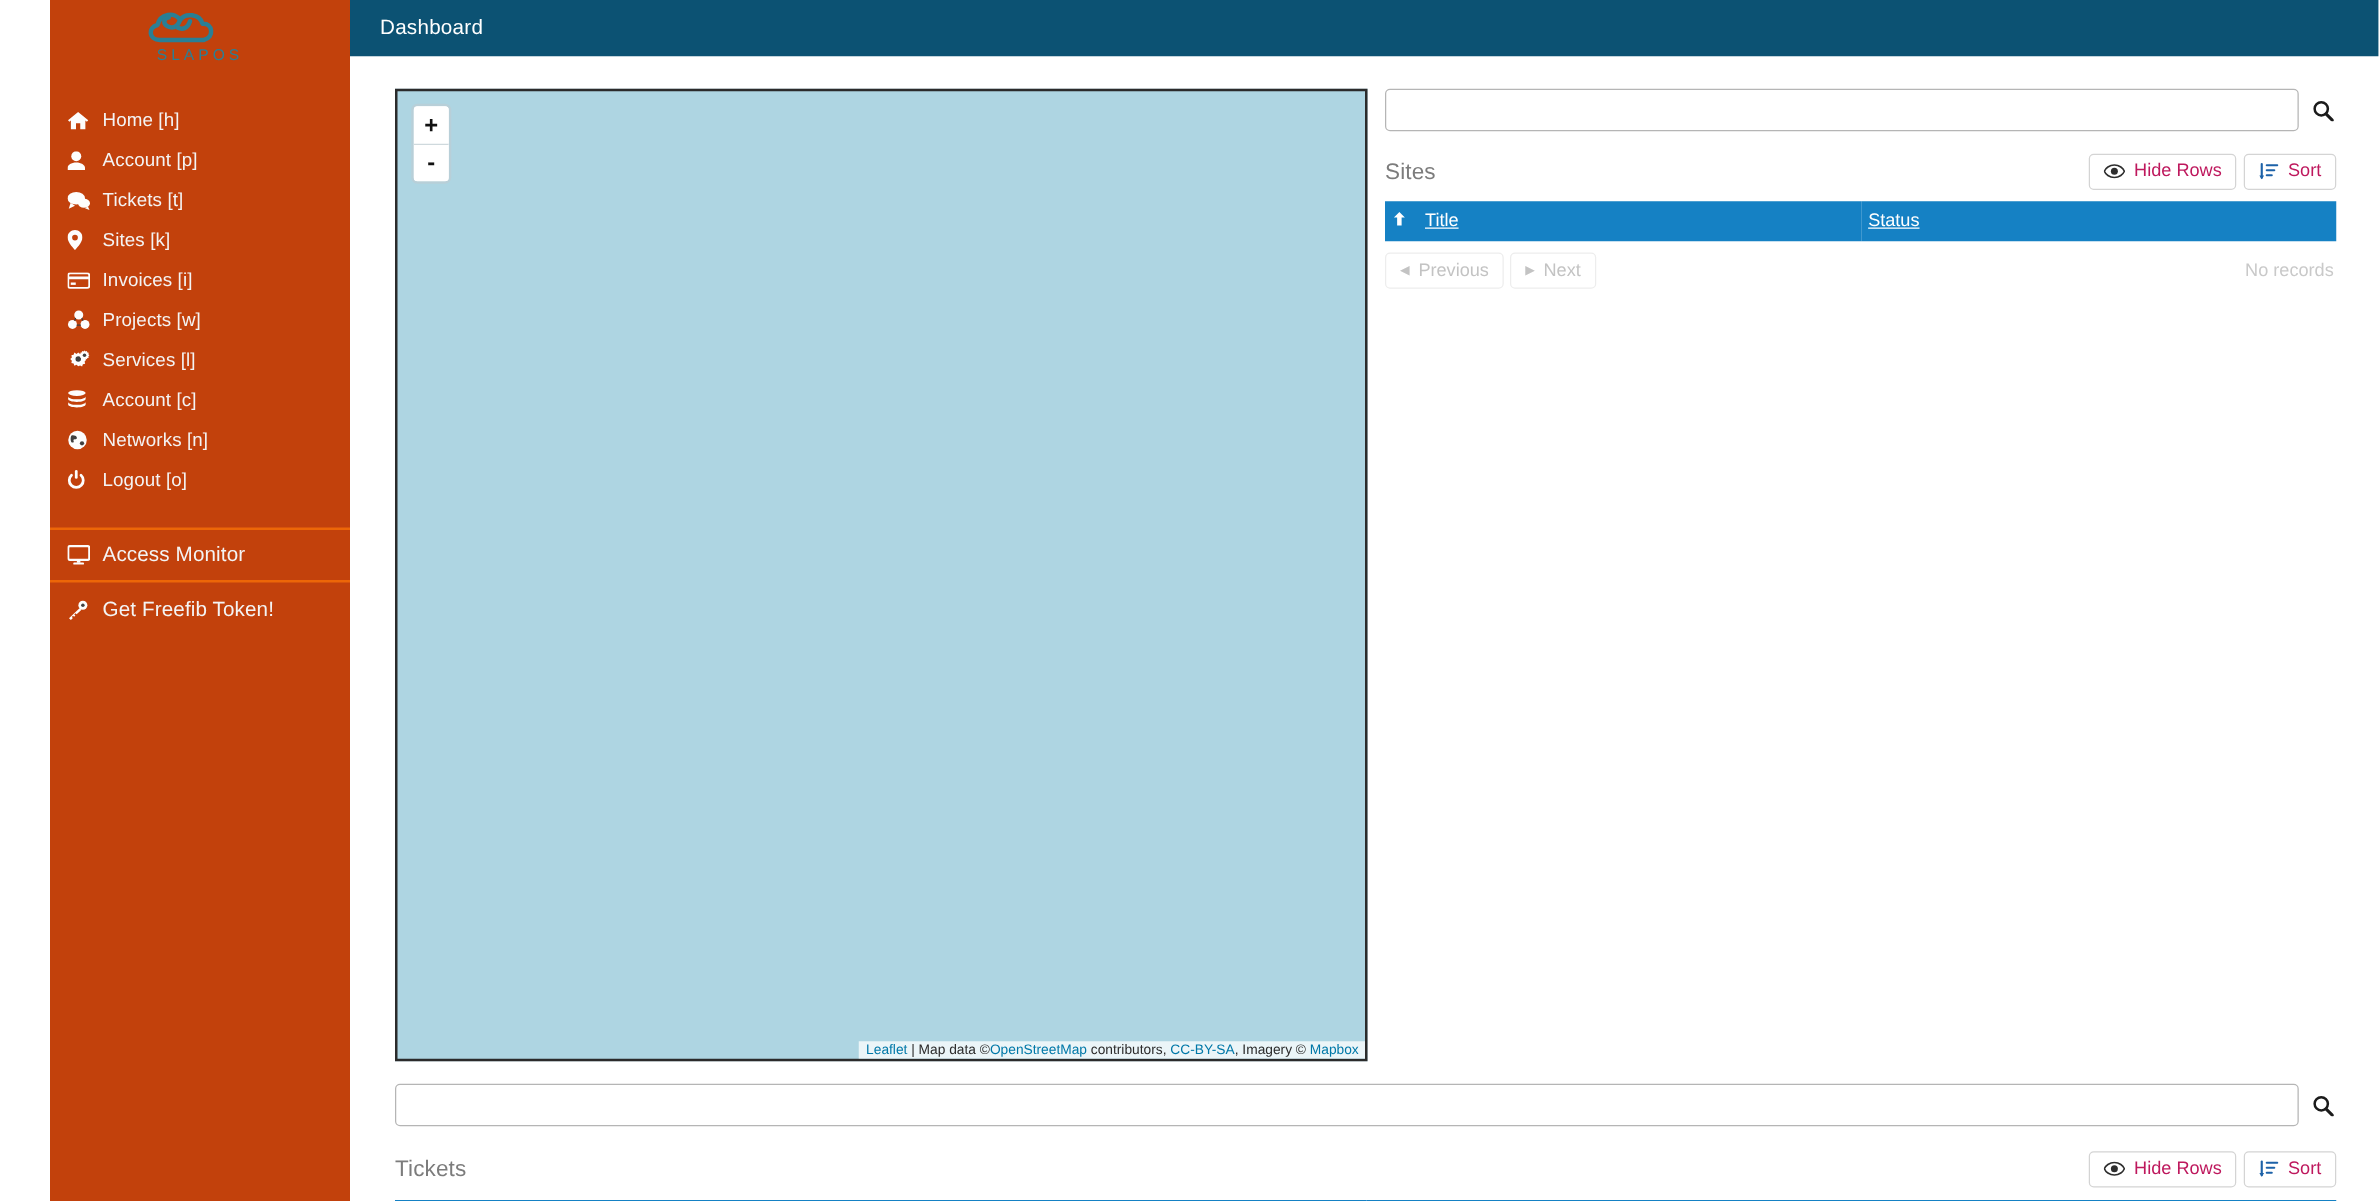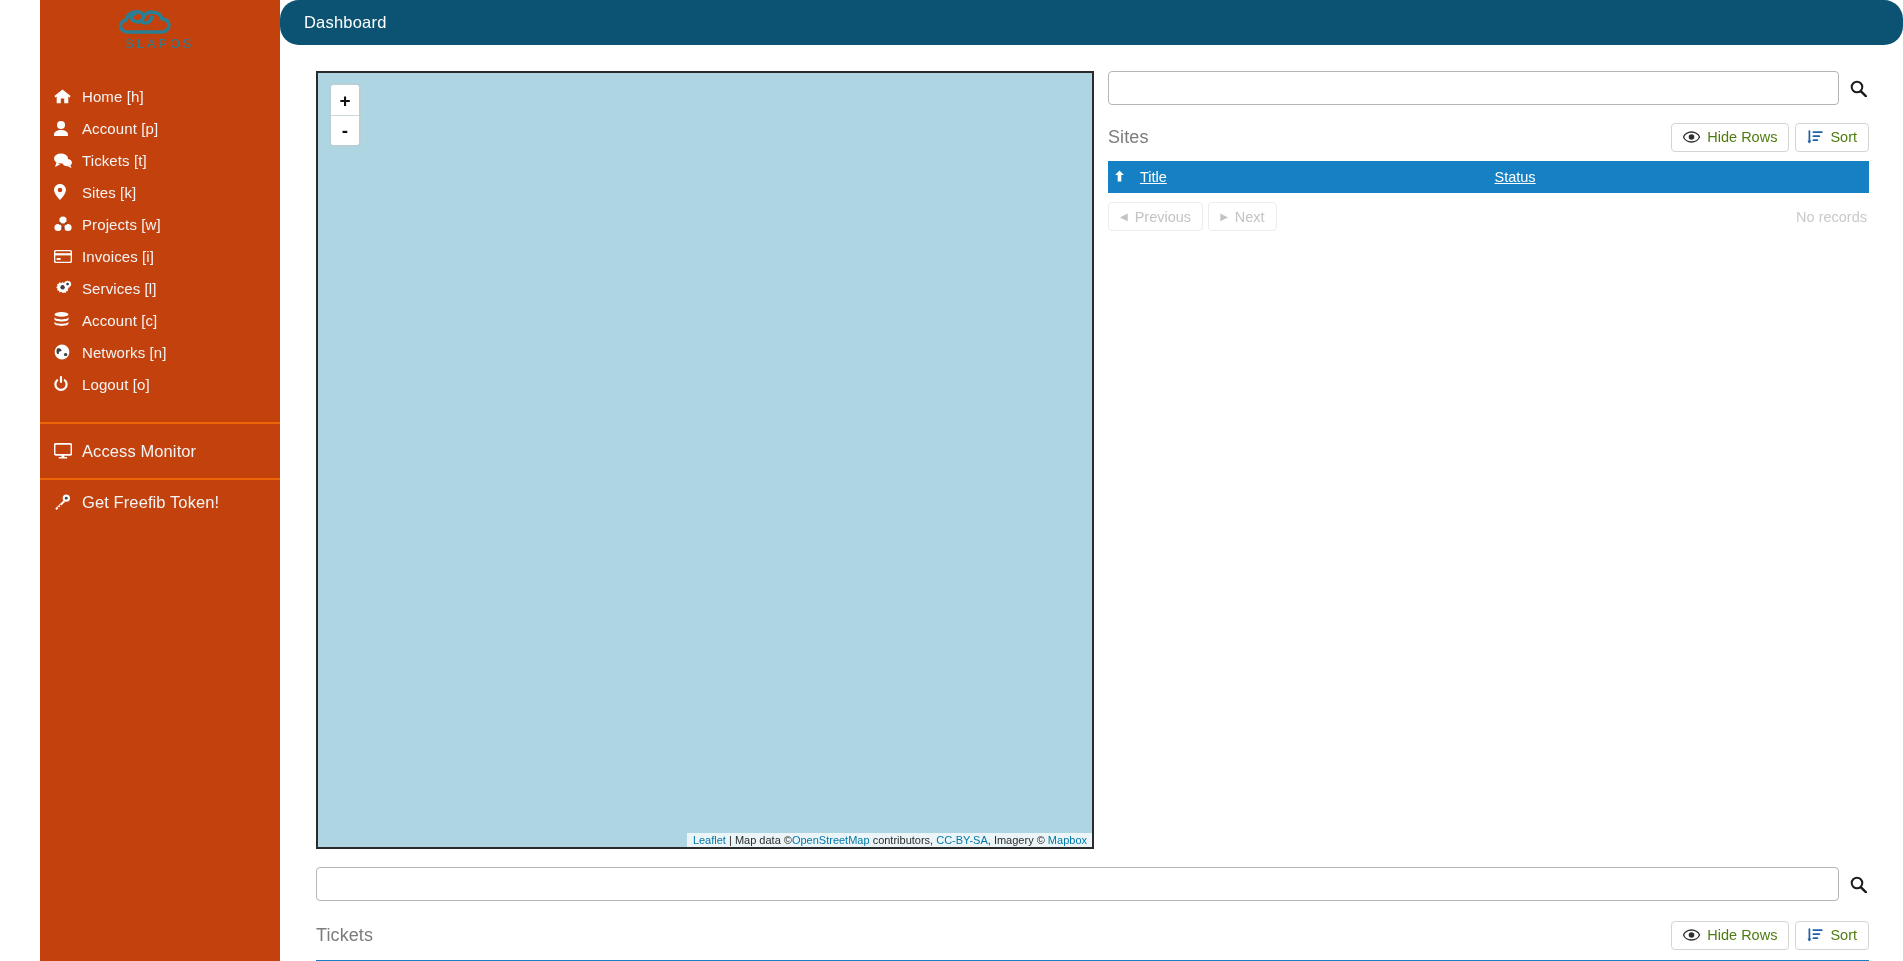--- a/index.html
+++ b/index.html
@@ -67,21 +67,21 @@
 
   .sep-orange {
     height: 2px;
     background: #ec6608;
     width: 100%;
   }
 
   .block-access { padding: 0; }
   .block-access .nav-item,
   .block-token .nav-item {
-    height: 54px;
+    height: 40px;
     font-size: 16.5px;
   }
   .block-token .nav-item { height: 44px; }
 
   .gap-before-access { height: 22px; }
 
   
   .main {
     flex: 1;
     display: flex;
@@ -91,21 +91,20 @@
     position: relative;
   }
 
   .topbar {
     height: 45px;
     min-height: 45px;
     background: #0c5273;
     display: flex;
     align-items: center;
     padding: 0 0 0 24px;
-    border-radius: 19px;
   }
   .topbar-title {
     color: #ffffff;
     font-size: 16.5px;
     letter-spacing: .2px;
   }
 
   .content {
     flex: 1;
     display: flex;
@@ -227,21 +226,21 @@
   .btn {
     display: inline-flex;
     align-items: center;
     gap: 7px;
     height: 29px;
     padding: 0 11px;
     border: 1px solid #d4d4d4;
     border-radius: 4px;
     background: #ffffff;
     font-size: 14.5px;
-    color: #4d7c0f;
+    color: #be185d;
     cursor: pointer;
     font-family: "Liberation Sans", sans-serif;
     white-space: nowrap;
   }
   .btn svg { display: block; flex: 0 0 auto; }
 
   .table {
     width: 100%;
     margin-top: 10px;
     border-collapse: collapse;
@@ -355,39 +354,39 @@
         <span class="nav-icon">
           <svg width="12" height="16" viewBox="0 0 12 16">
               <path fill="#fdfdfd" d="M6 0C2.7 0 0 2.7 0 6c0 4 6 10 6 10s6-6 6-10c0-3.3-2.7-6-6-6zm0 8.3A2.3 2.3 0 1 1 6 3.7a2.3 2.3 0 0 1 0 4.6z"></path>
             </svg>
         </span>
         <span class="nav-label">Sites [k]</span>
       </li>
 
       <li class="nav-item">
         <span class="nav-icon">
+          <svg width="18" height="13" viewBox="0 0 18 13">
+            <rect x="0.6" y="0.6" width="16.8" height="11.8" rx="1.6" fill="none" stroke="#fdfdfd" stroke-width="1.5"></rect>
+            <rect x="0.6" y="3.2" width="16.8" height="2.2" fill="#fdfdfd"></rect>
+            <rect x="2.6" y="8" width="4" height="1.9" fill="#fdfdfd"></rect>
+          </svg>
+        </span>
+        <span class="nav-label">Invoices [i]</span>
+      </li>
+
+      <li class="nav-item">
+        <span class="nav-icon">
           <svg width="18" height="16" viewBox="0 0 18 16">
             <circle cx="9" cy="4" r="3.6" fill="#fdfdfd"></circle>
             <circle cx="4" cy="11.5" r="3.6" fill="#fdfdfd"></circle>
             <circle cx="14" cy="11.5" r="3.6" fill="#fdfdfd"></circle>
             <path stroke="#404040" stroke-width="1" d="M6.6 6.4 5.6 8.6M11.4 6.4l1 2.2M7.3 12h3.4"></path>
           </svg>
         </span>
         <span class="nav-label">Projects [w]</span>
-      </li>
-
-      <li class="nav-item">
-        <span class="nav-icon">
-          <svg width="18" height="13" viewBox="0 0 18 13">
-            <rect x="0.6" y="0.6" width="16.8" height="11.8" rx="1.6" fill="none" stroke="#fdfdfd" stroke-width="1.5"></rect>
-            <rect x="0.6" y="3.2" width="16.8" height="2.2" fill="#fdfdfd"></rect>
-            <rect x="2.6" y="8" width="4" height="1.9" fill="#fdfdfd"></rect>
-          </svg>
-        </span>
-        <span class="nav-label">Invoices [i]</span>
       </li>
 
       <li class="nav-item">
         <span class="nav-icon">
           <svg width="18" height="16" viewBox="0 0 18 16">
             <g fill="#fdfdfd">
               <path d="M7.2 3.2 8.6 2l1.5 1.2 1.6-.7.6 1.8 1.8.4-.4 1.8 1.3 1.3-1.3 1.3.4 1.8-1.8.4-.6 1.8-1.6-.7L8.6 13 7.2 11.8l-1.7.7-.6-1.8-1.8-.4.4-1.8L2.2 7.2l1.3-1.3-.4-1.8 1.8-.4.6-1.8z"></path>
               <circle cx="8.6" cy="7.2" r="2.2" fill="#404040"></circle>
               <path d="M13.6 0.4l.9.8 1-.4.4 1.1 1.1.3-.3 1.1.8.8-.8.9.3 1.1-1.1.2-.4 1.1-1-.4-.9.8-.9-.8-1 .4-.4-1.1-1.1-.2.3-1.1-.8-.9.8-.8-.3-1.1 1.1-.3.4-1.1 1 .4z"></path>
               <circle cx="13.6" cy="4.1" r="1.4" fill="#404040"></circle>

